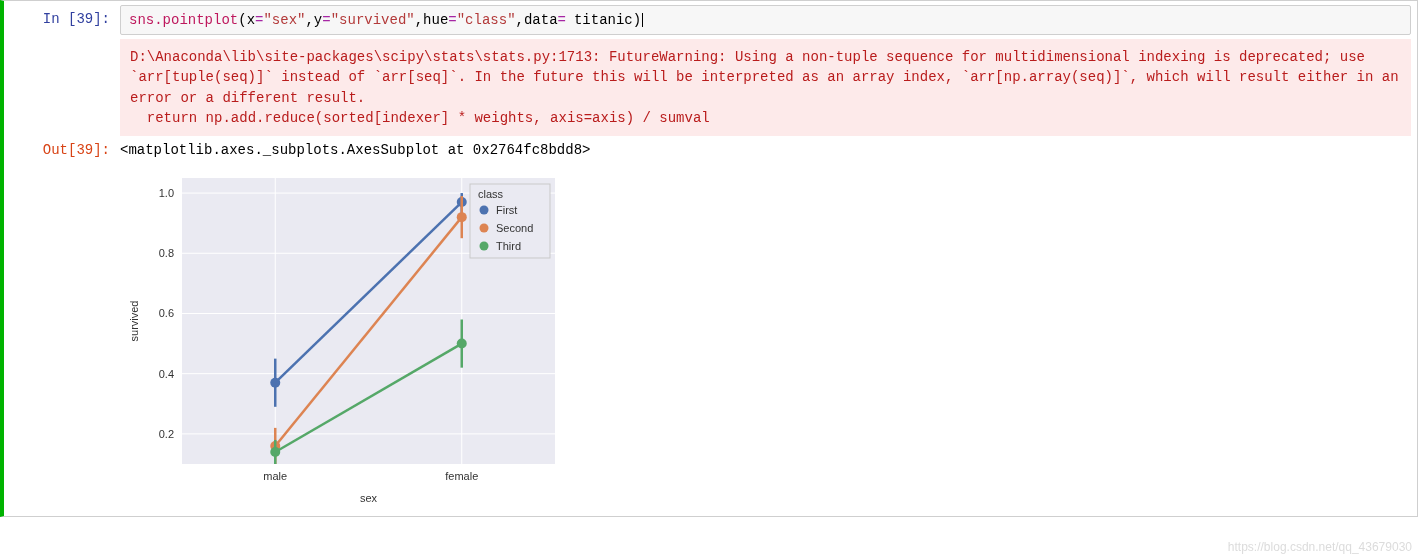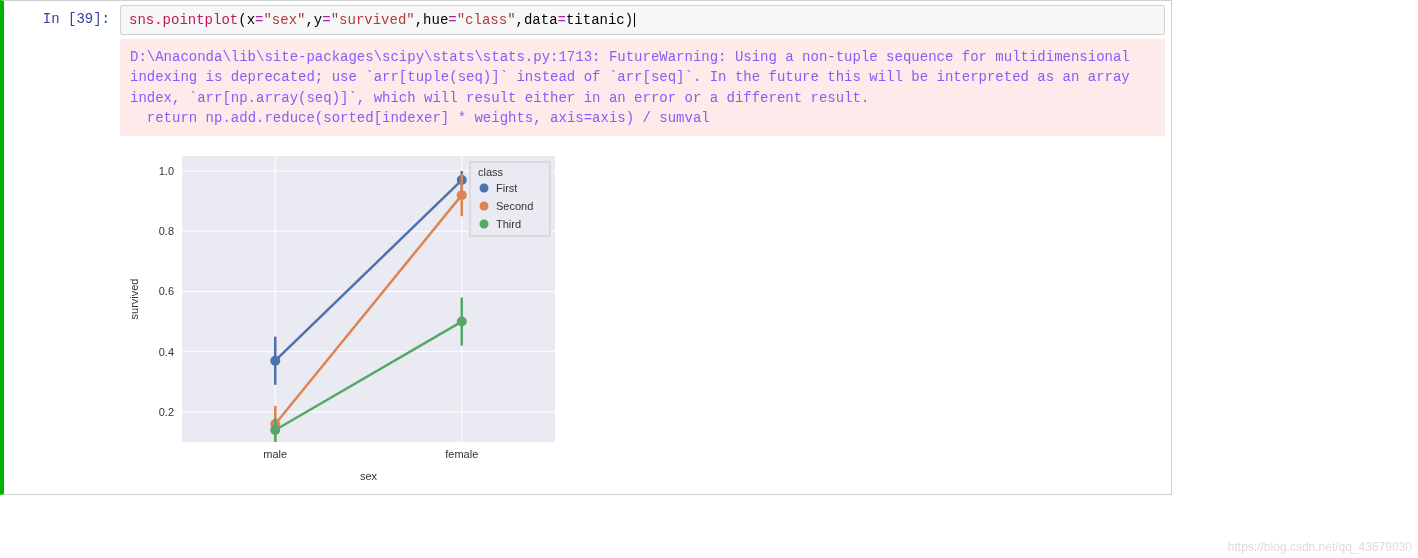--- a/index.html
+++ b/index.html
@@ -7,21 +7,21 @@
     margin: 0;
     font-family: "Helvetica Neue", Helvetica, Arial, sans-serif;
     font-size: 14px;
     background: #fff;
     color: #000;
   }
   .cell-wrapper {
     border: 1px solid #cfcfcf;
     border-left: 4px solid #00b300;
     padding: 4px 6px 10px 6px;
-    width: 1172px;
+    width: 1418px;
   }
   .row { display: flex; align-items: flex-start; }
   .prompt {
     flex: 0 0 110px;
     text-align: right;
     padding: 6px 10px 0 0;
     font-family: "Consolas", "Courier New", monospace;
     font-size: 14px;
   }
   .prompt-in { color: #303F9F; }
@@ -35,26 +35,26 @@
     font-family: "Consolas", "Courier New", monospace;
     font-size: 14px;
     position: relative;
   }
   .code-line { white-space: pre; }
   .tk-func { color: #be185d; }
   .tk-paren { color: #000; }
   .tk-kw { color: #000; }
   .tk-eq { color: #a626a4; }
   .tk-str { color: #b33a3a; }
-  .tk-var { color: #000; }
+  .tk-var { color: #000; margin-left: 8px; }
   .cursor { display:inline-block; border-left:1px solid #000; height:14px; vertical-align:middle; margin-left:1px; }
   .warning-box {
     flex: 1;
     background: #fdeaea;
-    color: #8b5cf6;
+    color: #b91c1c;
     font-family: "Consolas", "Courier New", monospace;
     font-size: 14px;
     padding: 8px 10px;
     margin-top: 4px;
     line-height: 1.45;
     white-space: pre-wrap;
   }
   .output-text {
     flex: 1;
     font-family: "Consolas", "Courier New", monospace;
@@ -93,20 +93,24 @@
       <span class="code-line"><span class="tk-func">sns.pointplot</span><span class="tk-paren">(</span><span class="tk-kw">x</span><span class="tk-eq">=</span><span class="tk-str">"sex"</span><span class="tk-kw">,</span><span class="tk-kw">y</span><span class="tk-eq">=</span><span class="tk-str">"survived"</span><span class="tk-kw">,</span><span class="tk-kw">hue</span><span class="tk-eq">=</span><span class="tk-str">"class"</span><span class="tk-kw">,</span><span class="tk-kw">data</span><span class="tk-eq">=</span><span class="tk-var">titanic</span><span class="tk-paren">)</span><span class="cursor"></span></span>
     </div>
   </div>
 
   <div class="row">
     <div class="prompt"></div>
     <div class="warning-box">D:\Anaconda\lib\site-packages\scipy\stats\stats.py:1713: FutureWarning: Using a non-tuple sequence for multidimensional indexing is deprecated; use `arr[tuple(seq)]` instead of `arr[seq]`. In the future this will be interpreted as an array index, `arr[np.array(seq)]`, which will result either in an error or a different result.
   return np.add.reduce(sorted[indexer] * weights, axis=axis) / sumval</div>
   </div>
 
+  <div class="row">
+    <div class="prompt prompt-out">Out[39]:</div>
+    <div class="output-text">&lt;matplotlib.axes._subplots.AxesSubplot at 0x2764fc8bdd8&gt;</div>
+  </div>
 
   <div class="row plot-row">
     <div class="prompt"></div>
     <div class="plot-container">
       <svg id="chart-svg" width="470" height="340">
           <rect x="62" y="12" width="373" height="286" class="chart-bg"></rect>
           <line x1="62" x2="435" y1="267.89473684210526" y2="267.89473684210526" class="grid-line"></line>
           <text x="54" y="271.89473684210526" text-anchor="end" class="tick-label">0.2</text>
           <line x1="62" x2="435" y1="207.68421052631575" y2="207.68421052631575" class="grid-line"></line>
           <text x="54" y="211.68421052631575" text-anchor="end" class="tick-label">0.4</text>

